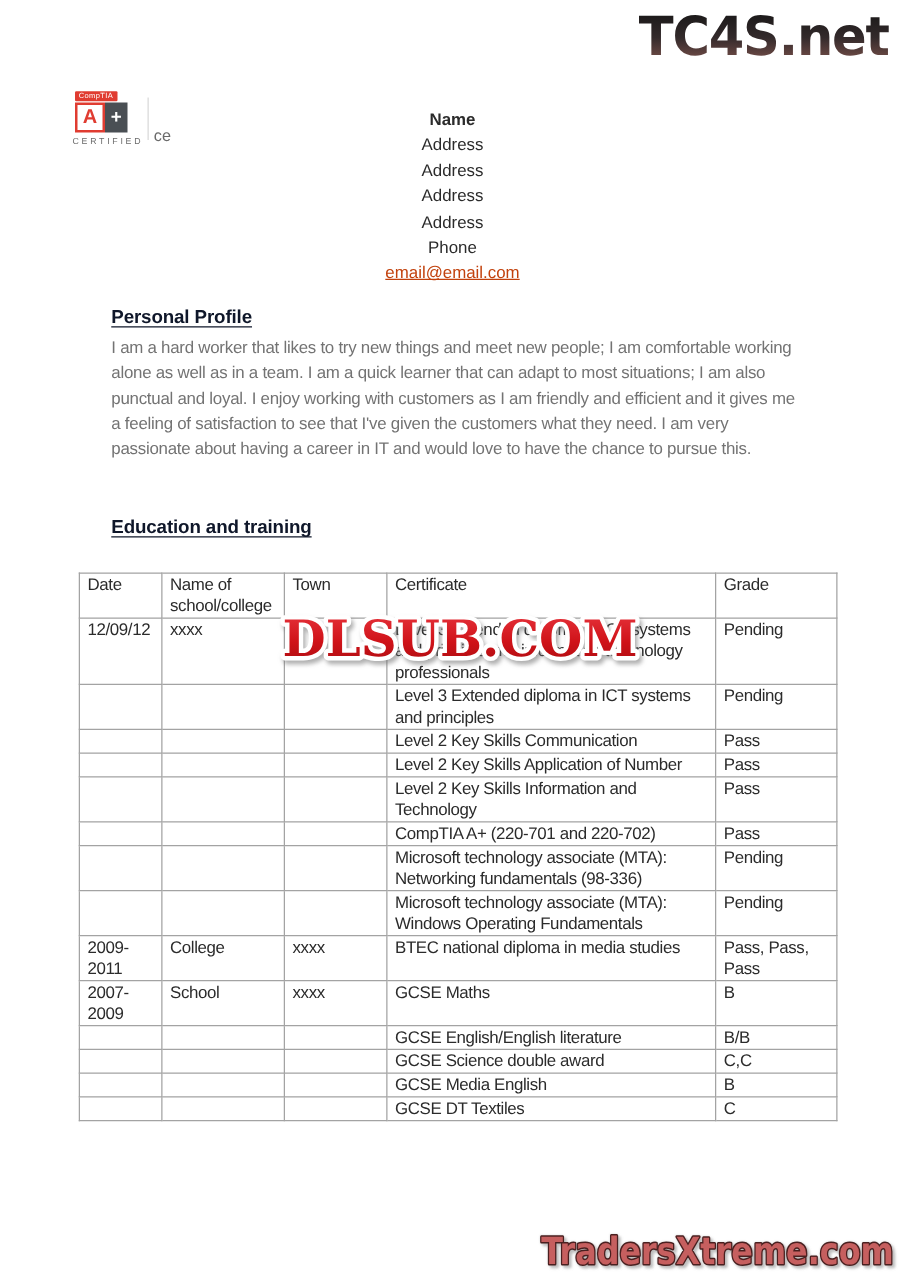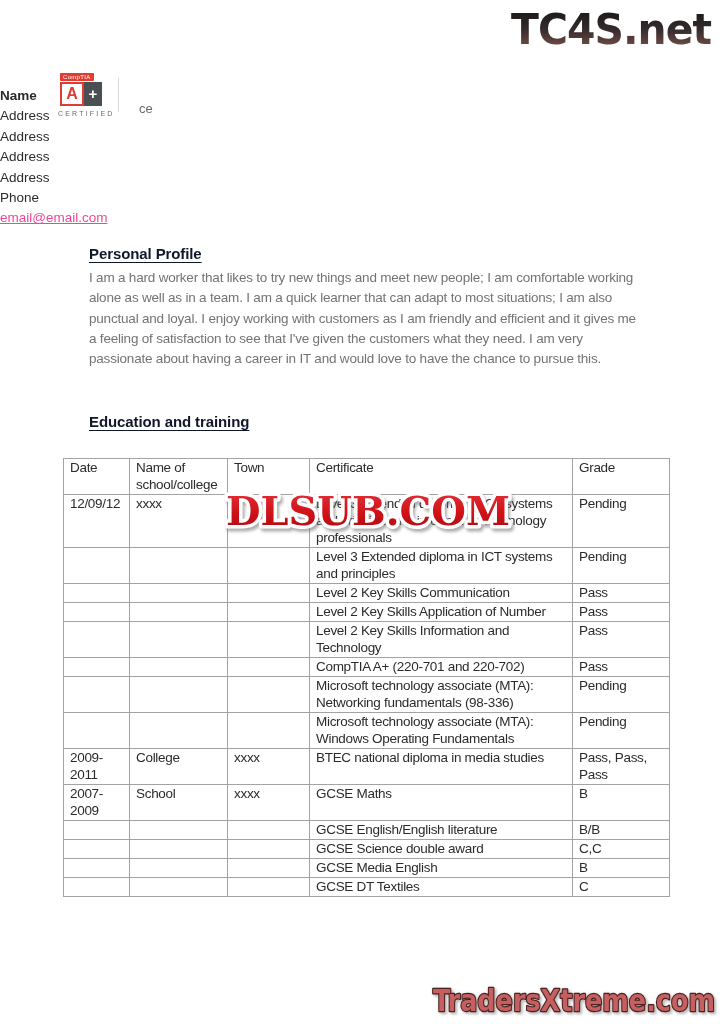--- a/index.html
+++ b/index.html
@@ -13,27 +13,27 @@
   .comptia{position:absolute;left:56px;top:73px;width:80px;height:46px;font-family:"Liberation Sans",sans-serif;}
   .ct-tab{position:absolute;left:4px;top:0;background:#e03c31;color:#fff;font-size:6px;
           padding:1px 4px 1px 3px;letter-spacing:.3px;border-radius:1px;}
   .ct-row{position:absolute;left:4px;top:9px;display:flex;}
   .ct-a{width:20px;height:20px;border:2px solid #e03c31;background:#fff;color:#e03c31;
         font-weight:bold;font-size:16px;line-height:20px;text-align:center;}
   .ct-plus{width:18px;height:24px;background:#4a4f54;color:#fff;font-weight:bold;
            font-size:15px;line-height:24px;text-align:center;}
   .ct-cert{position:absolute;left:2px;top:37px;font-size:7px;color:#6a6a6a;letter-spacing:2.2px;}
   .ct-div{position:absolute;left:62px;top:5px;width:1px;height:34px;background:#d9d9d9;}
-  .ct-ce{position:absolute;left:67px;top:28px;font-size:13px;color:#6a6a6a;margin-left:16px;}
-
-  
-  .contact{position:absolute;left:0;right:0;top:86px;
+  .ct-ce{position:absolute;left:67px;top:28px;font-size:13px;color:#6a6a6a;}
+
+  
+  .contact{position:absolute;left:0;right:0;top:86px;text-align:center;
            font-size:13.5px;line-height:20.4px;}
   .contact .name{font-weight:bold;}
-  .contact a{color:#ec4899;cursor:pointer;}
+  .contact a{color:#c2410c;cursor:pointer;}
 
   
   .h1{position:absolute;left:89px;font-size:15px;font-weight:bold;color:#0f172a;
       text-decoration:underline;text-underline-offset:3px;letter-spacing:-0.1px;}
   .h1.profile{top:245px;}
   .h1.education{top:413px;}
   .para{position:absolute;left:89px;top:268px;width:557px;font-size:13.5px;
         line-height:20.3px;letter-spacing:-0.2px;color:#737373;}
 
   

